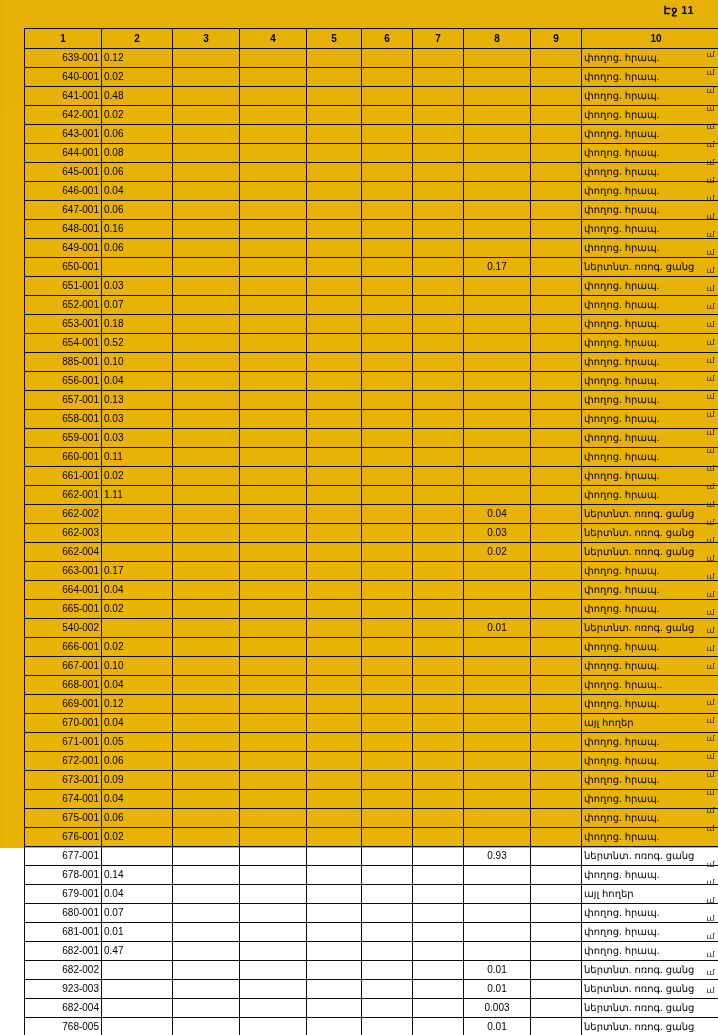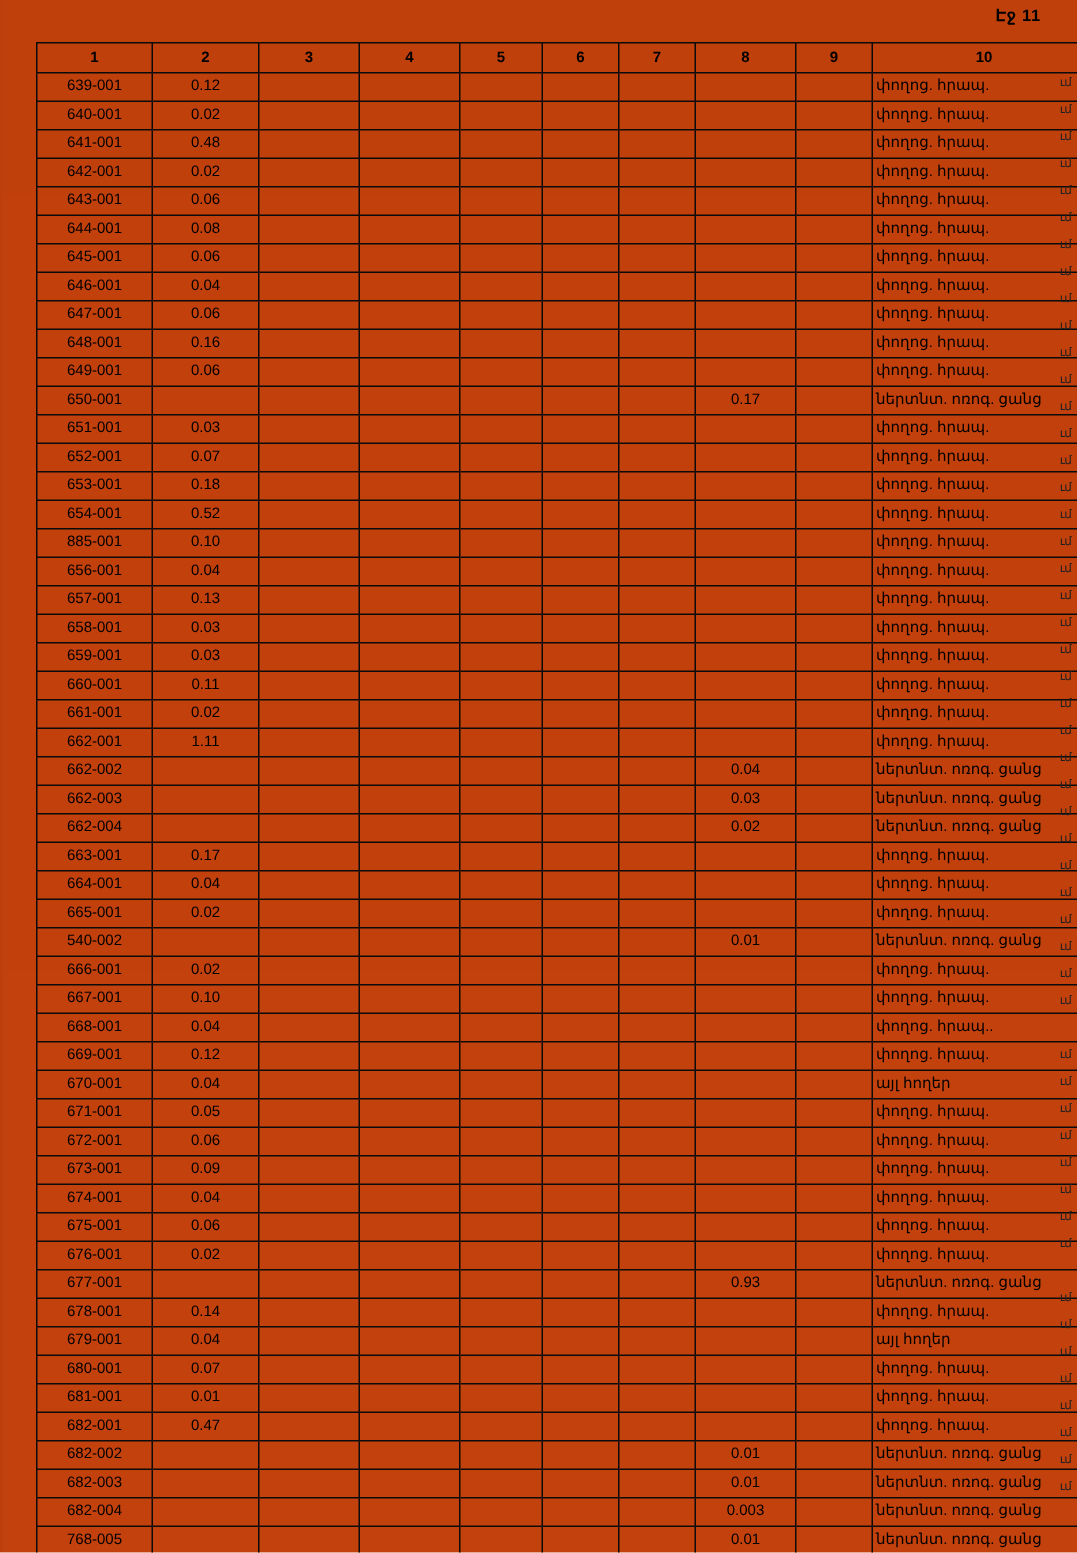--- a/index.html
+++ b/index.html
@@ -11,22 +11,22 @@
     width: 718px;
     height: 1035px;
     font-family: "Liberation Sans", sans-serif;
     color: #000000;
     position: relative;
     overflow: hidden;
   }
   .page {
     position: relative;
     width: 718px;
-    height: 1035px;
-    background: #c2410c;
+    height: 848px;
+    background: #eab308;
   }
   .page-header {
     position: absolute;
     top: 4px;
     right: 24px;
     font-size: 11px;
     font-weight: bold;
     letter-spacing: 0.5px;
   }
   .table-wrap {
@@ -49,22 +49,22 @@
     vertical-align: middle;
     overflow: hidden;
     white-space: nowrap;
   }
   table.doc th {
     font-weight: bold;
     text-align: center;
     font-size: 10px;
     height: 19px;
   }
-  .c-code { width: 72px; text-align: center; padding-left: 4px; font-size: 10px; }
-  .c-num  { width: 66px; text-align: center; }
+  .c-code { width: 72px; text-align: right; padding-left: 4px; font-size: 10px; }
+  .c-num  { width: 66px; text-align: left; }
   .c-b3   { width: 62px; }
   .c-b4   { width: 62px; }
   .c-b5   { width: 50px; }
   .c-b6   { width: 46px; }
   .c-b7   { width: 46px; }
   .c-b8   { width: 62px; text-align: center; }
   .c-b9   { width: 46px; }
   .c-desc { width: 144px; text-align: left; padding-left: 4px; font-size: 9.5px; }
   .edge-marks {
     position: absolute;
@@ -696,21 +696,21 @@
             <td class="c-b3"></td>
             <td class="c-b4"></td>
             <td class="c-b5"></td>
             <td class="c-b6"></td>
             <td class="c-b7"></td>
             <td class="c-b8">0.01</td>
             <td class="c-b9"></td>
             <td class="c-desc">ներտնտ. ոռոգ. ցանց</td>
           </tr>
           <tr>
-            <td class="c-code">682-003</td>
+            <td class="c-code">923-003</td>
             <td class="c-num"></td>
             <td class="c-b3"></td>
             <td class="c-b4"></td>
             <td class="c-b5"></td>
             <td class="c-b6"></td>
             <td class="c-b7"></td>
             <td class="c-b8">0.01</td>
             <td class="c-b9"></td>
             <td class="c-desc">ներտնտ. ոռոգ. ցանց</td>
           </tr>

